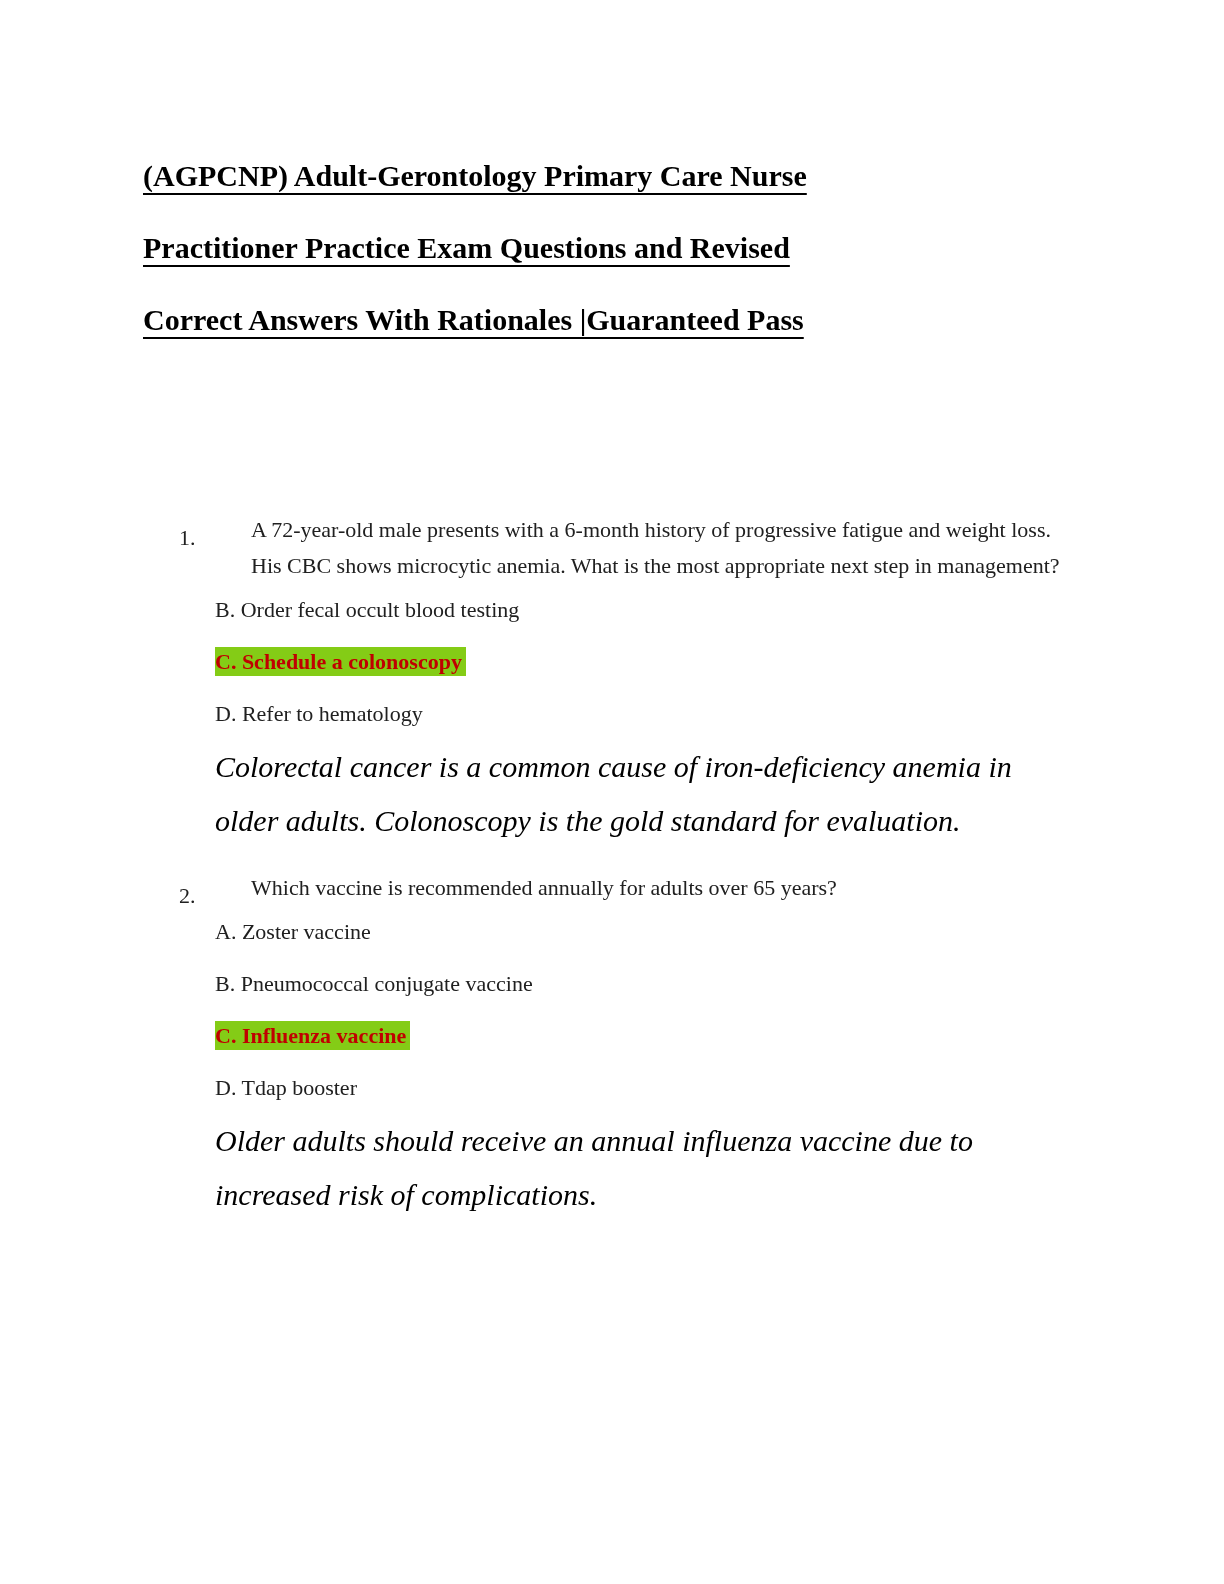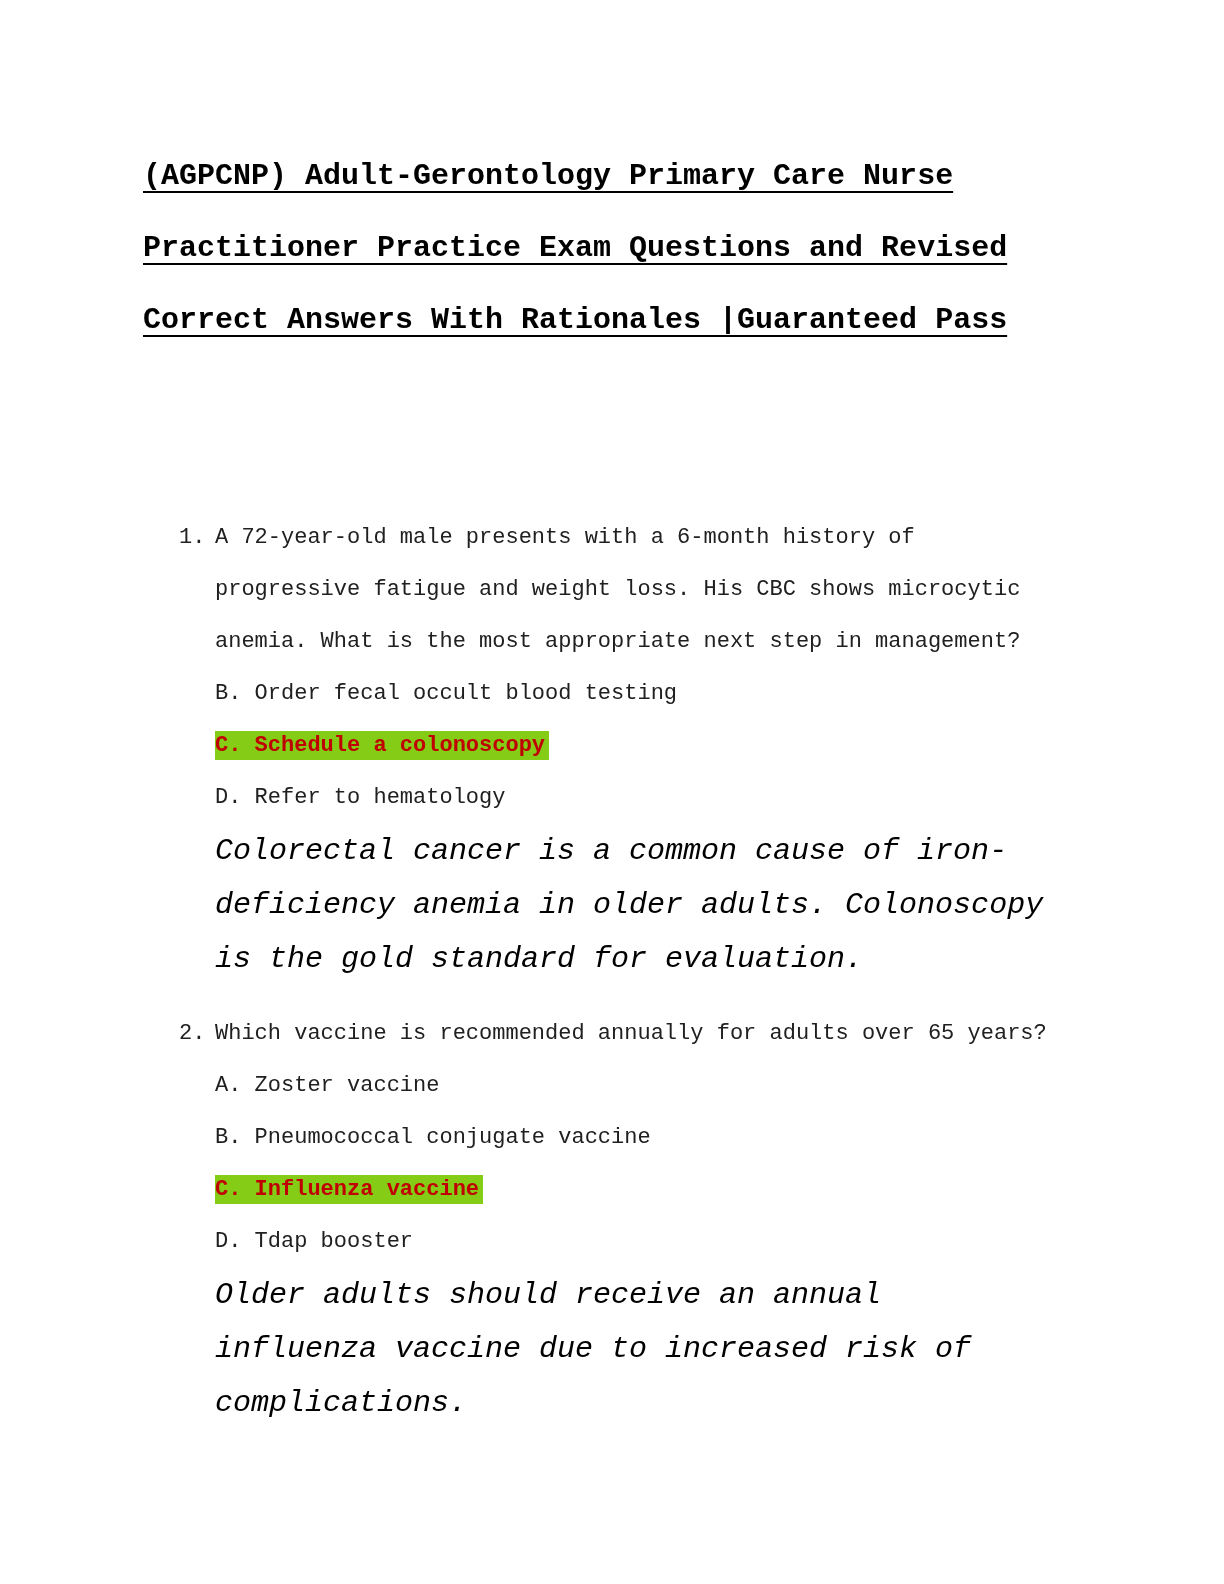--- a/index.html
+++ b/index.html
@@ -5,21 +5,21 @@
   html, body {
     margin: 0;
     padding: 0;
     background: #ffffff;
   }
   .page {
     position: relative;
     width: 1224px;
     height: 1584px;
     background: #ffffff;
-    font-family: Liberation Mono, monospace;
+    font-family: Liberation Serif, serif;
     color: #1a1a1a;
     overflow: hidden;
   }
   .title {
     position: absolute;
     left: 143px;
     top: 140px;
     width: 920px;
     font-size: 30px;
     font-weight: bold;
@@ -44,21 +44,22 @@
     position: relative;
     margin-bottom: 22px;
   }
   .q-num {
     position: absolute;
     left: -36px;
     top: 0;
     line-height: 52px;
   }
   .q-text {
-    line-height: 52px;
+    line-height: 36px;
+    margin-left: 36px;
   }
   .option {
     line-height: 52px;
   }
   .option .opt-text {
     color: #202020;
   }
   .option.correct .opt-text {
     background: #84cc16;
     color: #c00000;

